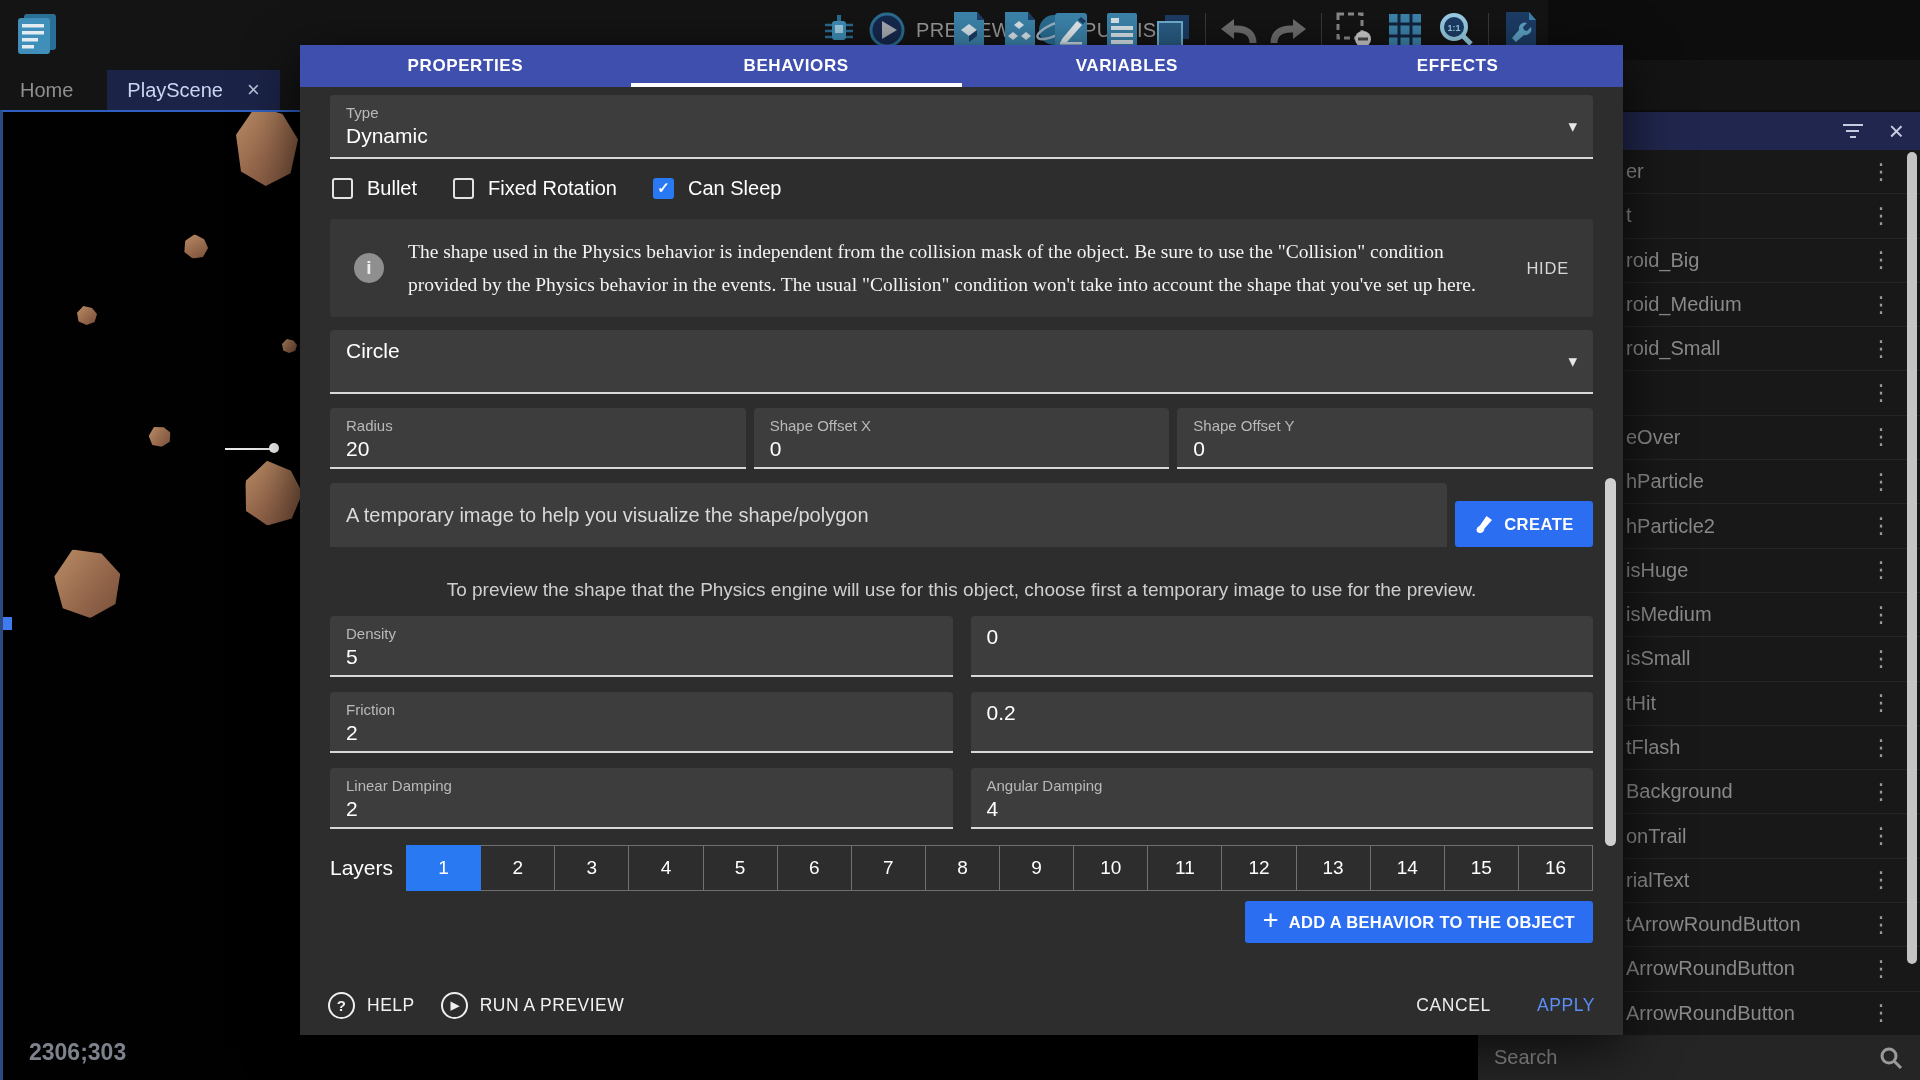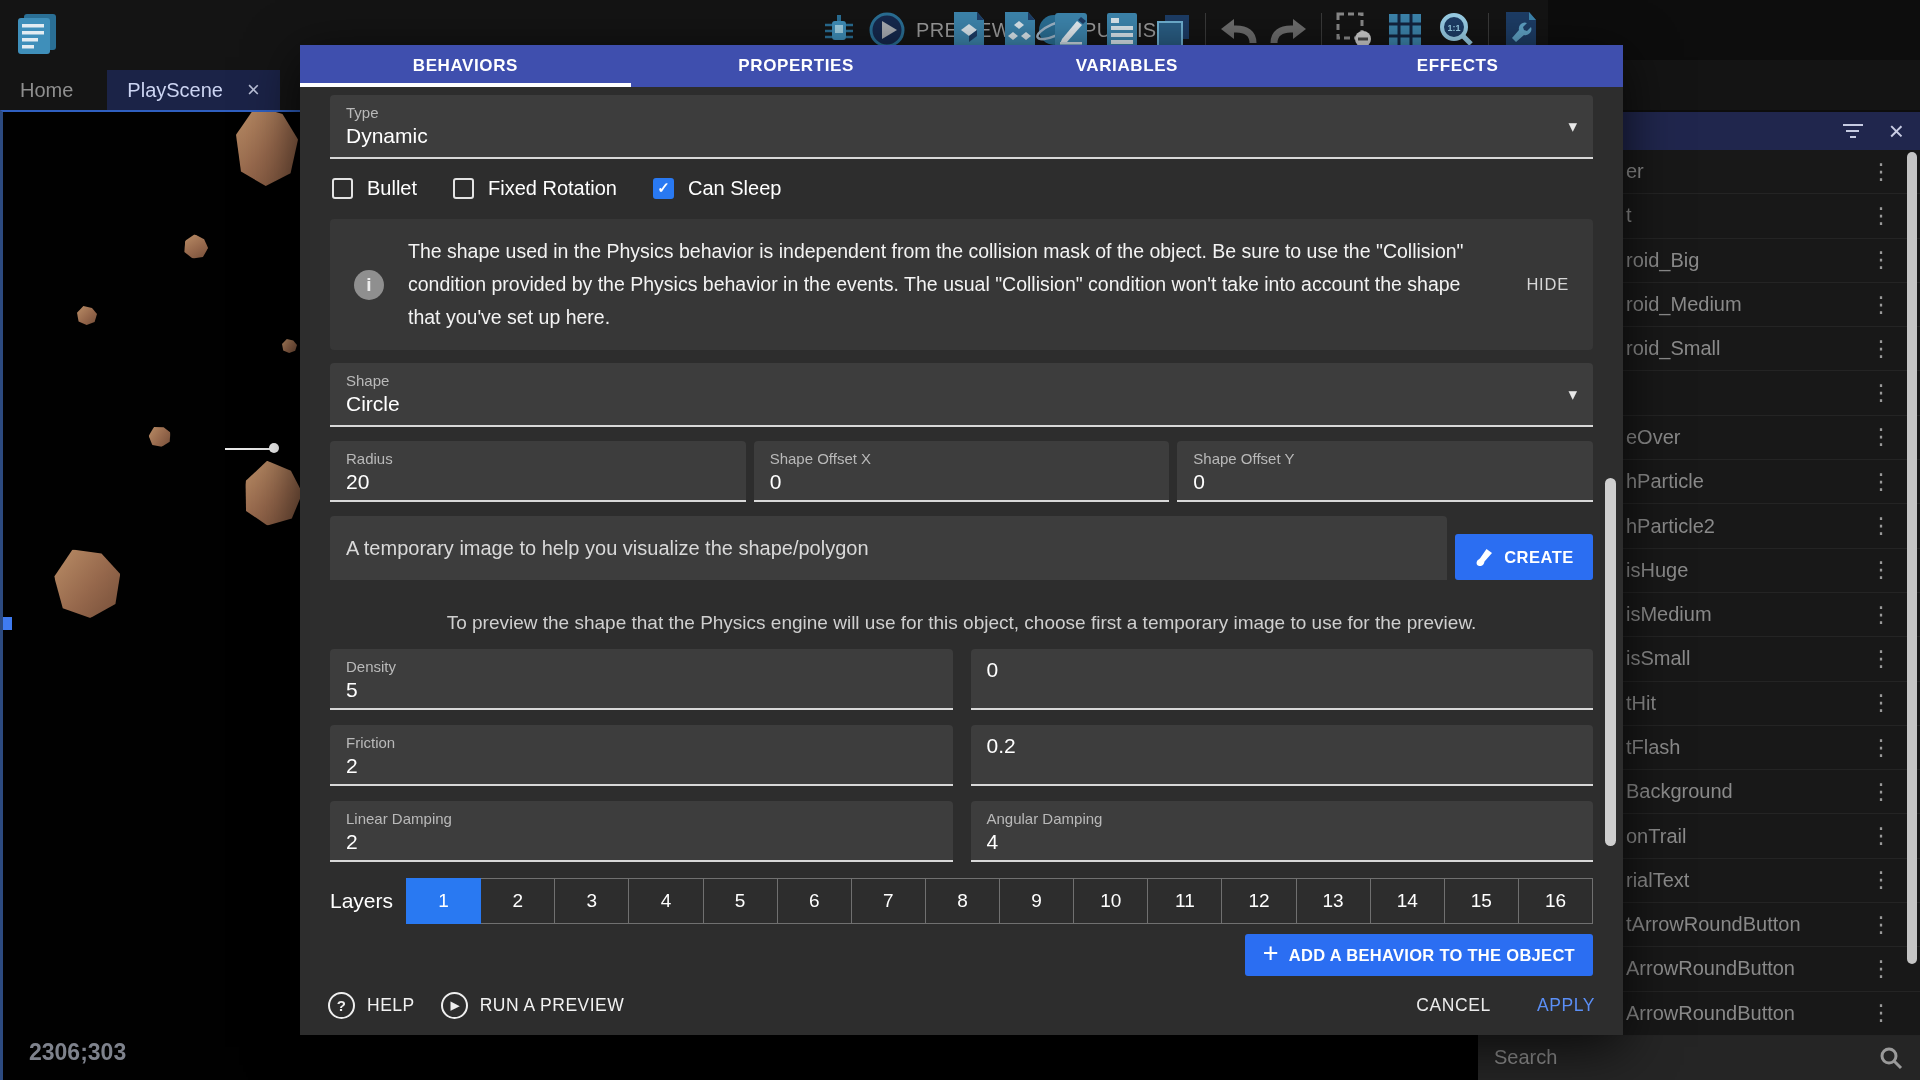--- a/index.html
+++ b/index.html
@@ -68,21 +68,21 @@
 
   .cbrow { display:flex; align-items:center; gap:14px; margin:15px 0 17px 2px; height:28px; }
   .cb { width:21px; height:21px; border:2px solid #e3e3e3; border-radius:3px; cursor:pointer; }
   .cb.checked { background:#2979f2; border-color:#2979f2; display:flex; align-items:center; justify-content:center;
     color:#fff; font-size:15px; font-weight:bold; }
   .cblabel { color:#fff; font-size:20px; margin-right:22px; cursor:default; }
 
   .infobox { background:#373737; border-radius:4px; padding:16px 24px; display:flex; align-items:center; gap:24px; }
   .info-i { flex:none; width:30px; height:30px; border-radius:50%; background:#8f8f8f; color:#ededed;
     font-size:19px; font-weight:bold; display:flex; align-items:center; justify-content:center; }
-  .infotext { color:#f3f3f3; font-size:19.5px; line-height:33px; max-width:1080px; }
+  .infotext { color:#f3f3f3; font-size:19.5px; line-height:33px; max-width:1080px;font-family:Liberation Serif, serif; }
   .hidebtn { margin-left:auto; color:#d6d6d6; font-size:16.5px; letter-spacing:.8px; cursor:pointer; }
 
   .row3 { display:grid; grid-template-columns:1fr 1fr 1fr; gap:8px; margin-top:14px; }
   .row2 { display:grid; grid-template-columns:1fr 1fr; gap:18px; margin-top:15px; }
   .mt13 { margin-top:13px; } .mt30 { }
 
   .temprow { display:flex; gap:8px; margin-top:14px; align-items:flex-end; }
   .tempfld { flex:1; height:64px; background:#3d3d3d; border-radius:4px 4px 0 0; display:flex; align-items:center;
     padding:0 16px; color:#d9d9d9; font-size:20px; }
   .createbtn { width:138px; height:46px; background:#2b6ef2; border:none; border-radius:3px; color:#fff;
@@ -381,22 +381,22 @@
       <input type="text" placeholder="Search" style="">
       <svg width="26" height="26" viewBox="0 0 26 26">
         <circle cx="11" cy="11" r="7" fill="none" stroke="#9a9a9a" stroke-width="3"></circle>
         <line x1="16" y1="16" x2="23" y2="23" stroke="#9a9a9a" stroke-width="3"></line>
       </svg>
     </div>
   </div>
 
   <div class="dialog">
     <div class="dtabs">
+      <div class="dtab">PROPERTIES</div>
       <div class="dtab active">BEHAVIORS</div>
-      <div class="dtab">PROPERTIES</div>
       <div class="dtab">VARIABLES</div>
       <div class="dtab">EFFECTS</div>
     </div>
 
     <div class="dcontent">
 
       <div class="fld h64">
         <div class="lbl">Type</div>
         <div class="val">Dynamic</div>
         <span class="caret">▾</span>
@@ -413,21 +413,20 @@
         <span class="cblabel">Can Sleep</span>
       </div>
 
       <div class="infobox">
         <span class="info-i">i</span>
         <span class="infotext">The shape used in the Physics behavior is independent from the collision mask of the object. Be sure to use the "Collision" condition provided by the Physics behavior in the events. The usual "Collision" condition won't take into account the shape that you've set up here.</span>
         <span class="hidebtn">HIDE</span>
       </div>
 
       <div class="fld h64 mt13">
-        <div class="lbl">Shape</div>
         <div class="val">Circle</div>
         <span class="caret">▾</span>
       </div>
 
       <div class="row3">
         <div class="fld">
           <div class="lbl">Radius</div>
           <div class="val">20</div>
         </div>
         <div class="fld">

